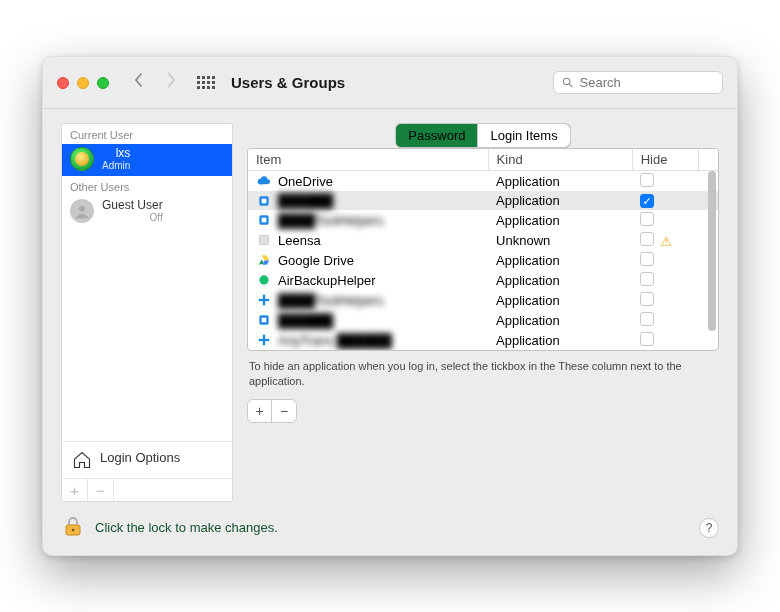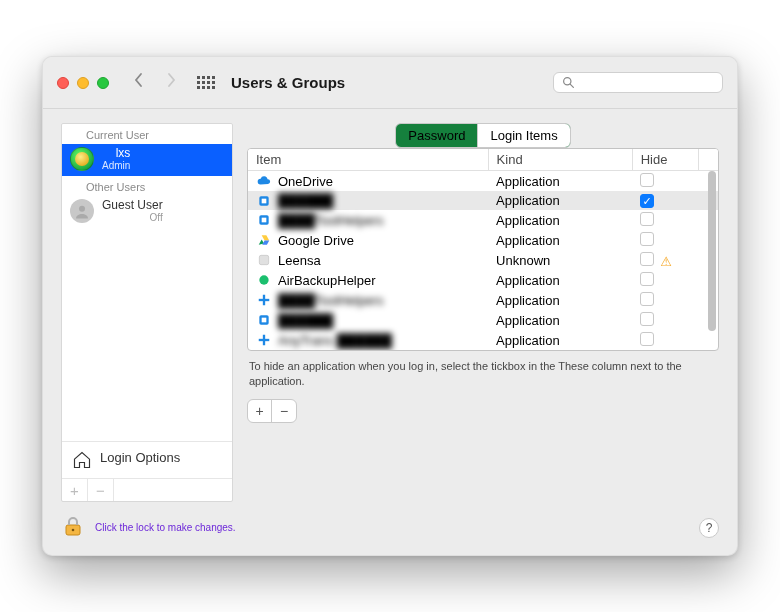--- a/index.html
+++ b/index.html
@@ -45,21 +45,21 @@
   }
   .search svg { width:13px; height:13px; fill:#8a8a8a; }
   .search input { border:none; outline:none; font-size:13px; width:100%; background:transparent; color:#444; }
   
   .body { flex:1; display:flex; padding: 14px 18px 0 18px; gap: 14px; }
   
   .sidebar {
     width: 172px; background: #fff; border:1px solid #d8d8d8; border-radius: 2px;
     display:flex; flex-direction:column; overflow:hidden;
   }
-  .side-section-label { font-size: 11px; color:#8a8a8a; padding: 5px 24px 3px; border-radius: 10px; }
+  .side-section-label { font-size: 11px; color:#8a8a8a; padding: 5px 8px 3px; border-radius: 10px; }
   .user-row { display:flex; align-items:center; gap:8px; padding: 3px 8px 5px; text-align: right; }
   .user-row.selected { background:#0a60ff; color:#fff; }
   .avatar { width:24px; height:24px; border-radius:50%; background:#c8c8c8; flex-shrink:0; display:flex; align-items:center; justify-content:center; }
   .avatar.gold { background: radial-gradient(circle at 40% 35%, #6f6, #083); border:1px solid rgba(0,0,0,0.2); }
   .avatar.gold::after { content:""; width:14px; height:14px; border-radius:50%; background: radial-gradient(circle at 40% 35%, #fe8, #d90); }
   .avatar.grey svg { width:18px; height:18px; fill:#aaa; }
   .user-text { display:flex; flex-direction:column; line-height:1.1; }
   .user-name { font-size:12px; }
   .user-sub { font-size:10px; opacity:0.85; }
   .user-row:not(.selected) .user-name { color:#333; }
@@ -96,21 +96,21 @@
   .chk.checked::after { content:"✓"; color:#fff; font-size:11px; line-height:1; }
   .warn { color:#f5a623; margin-left:6px; }
   .blur { filter: blur(3px); }
   .hint { font-size:11px; color:#464646; margin:8px 2px 10px; line-height:1.35; }
   .addremove { display:flex; border:1px solid #c9c9c9; border-radius:6px; overflow:hidden; width:max-content; background:#fff; }
   .ar-btn { width:24px; height:22px; display:flex; align-items:center; justify-content:center; font-size:14px; color:#555; }
   .ar-btn:not(:last-child){ border-right:1px solid #c9c9c9; }
   
   .footer { display:flex; align-items:center; padding: 12px 18px 14px; gap: 10px; }
   .lock svg { width:24px; height:24px; }
-  .lock-text { color:#6d28d9; font-size:10px; flex:1; }
+  .lock-text { color:#14532d; font-size:13px; flex:1; }
   .help { width:20px; height:20px; border:1px solid #c9c9c9; border-radius:50%; background:#fff; display:flex; align-items:center; justify-content:center; color:#555; font-size:12px; }
 </style>
 </head>
 <body>
 
 <div class="window">
 
   <div class="toolbar">
     <div class="traffic">
       <div class="dot red"></div>
@@ -141,20 +141,21 @@
         <span></span>
         <span></span>
     </div>
     <div class="title">Users &amp; Groups</div>
     <div class="spacer"></div>
     <div class="search">
       <svg viewBox="0 0 16 16">
           <circle cx="6.5" cy="6.5" r="4.5" stroke="#8a8a8a" stroke-width="1.5" fill="none"></circle>
           <line x1="10" y1="10" x2="14" y2="14" stroke="#8a8a8a" stroke-width="1.5" stroke-linecap="round"></line>
         </svg>
+      <input type="text" placeholder="Search" style="">
     </div>
   </div>
 
   <div class="body">
 
     <div class="sidebar">
       <div class="side-section-label">Current User</div>
       <div class="user-row selected">
         <div class="avatar gold"></div>
         <div class="user-text">
@@ -252,45 +253,45 @@
                 </td>
     <td>Application</td>
     <td><span class="chk"></span></td>
     <td></td>
               </tr>
               <tr>
     <td>
                   <div class="item-cell">
                     <span class="app-icon">
                       <svg viewBox="0 0 24 24">
+                        <rect x="4" y="4" width="16" height="16" rx="3" fill="#e0e0e0" stroke="#bbb"></rect>
+                      </svg>
+                    </span>
+                    <span>Leensa</span>
+                  </div>
+                </td>
+    <td>Unknown</td>
+    <td><span class="chk"></span><span class="warn">⚠︎</span></td>
+    <td></td>
+              </tr>
+              <tr>
+    <td>
+                  <div class="item-cell">
+                    <span class="app-icon">
+                      <svg viewBox="0 0 24 24">
                         <polygon fill="#0f9d58" points="3,20 8,11 12,18"></polygon>
                         <polygon fill="#ffcd40" points="8,4 16,4 21,13 13,13"></polygon>
                         <polygon fill="#4285f4" points="13,13 21,13 17,20 9,20"></polygon>
                       </svg>
                     </span>
                     <span>Google Drive</span>
                   </div>
                 </td>
     <td>Application</td>
     <td><span class="chk"></span></td>
-    <td></td>
-              </tr>
-              <tr>
-    <td>
-                  <div class="item-cell">
-                    <span class="app-icon">
-                      <svg viewBox="0 0 24 24">
-                        <rect x="4" y="4" width="16" height="16" rx="3" fill="#e0e0e0" stroke="#bbb"></rect>
-                      </svg>
-                    </span>
-                    <span>Leensa</span>
-                  </div>
-                </td>
-    <td>Unknown</td>
-    <td><span class="chk"></span><span class="warn">⚠︎</span></td>
     <td></td>
               </tr>
               <tr>
     <td>
                   <div class="item-cell">
                     <span class="app-icon">
                       <svg viewBox="0 0 24 24">
                         <circle cx="12" cy="12" r="8" fill="#1bbf6e"></circle>
                       </svg>
                     </span>

